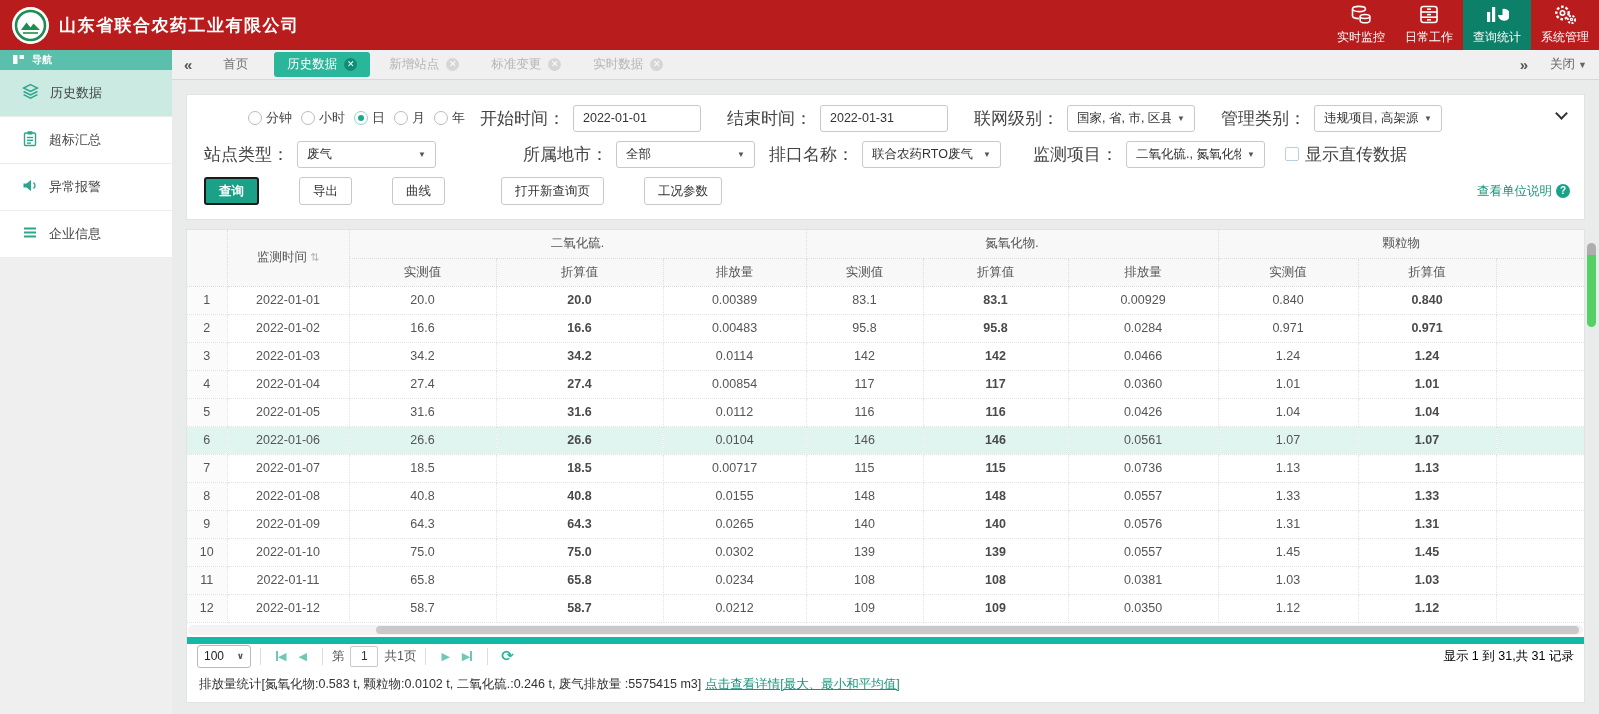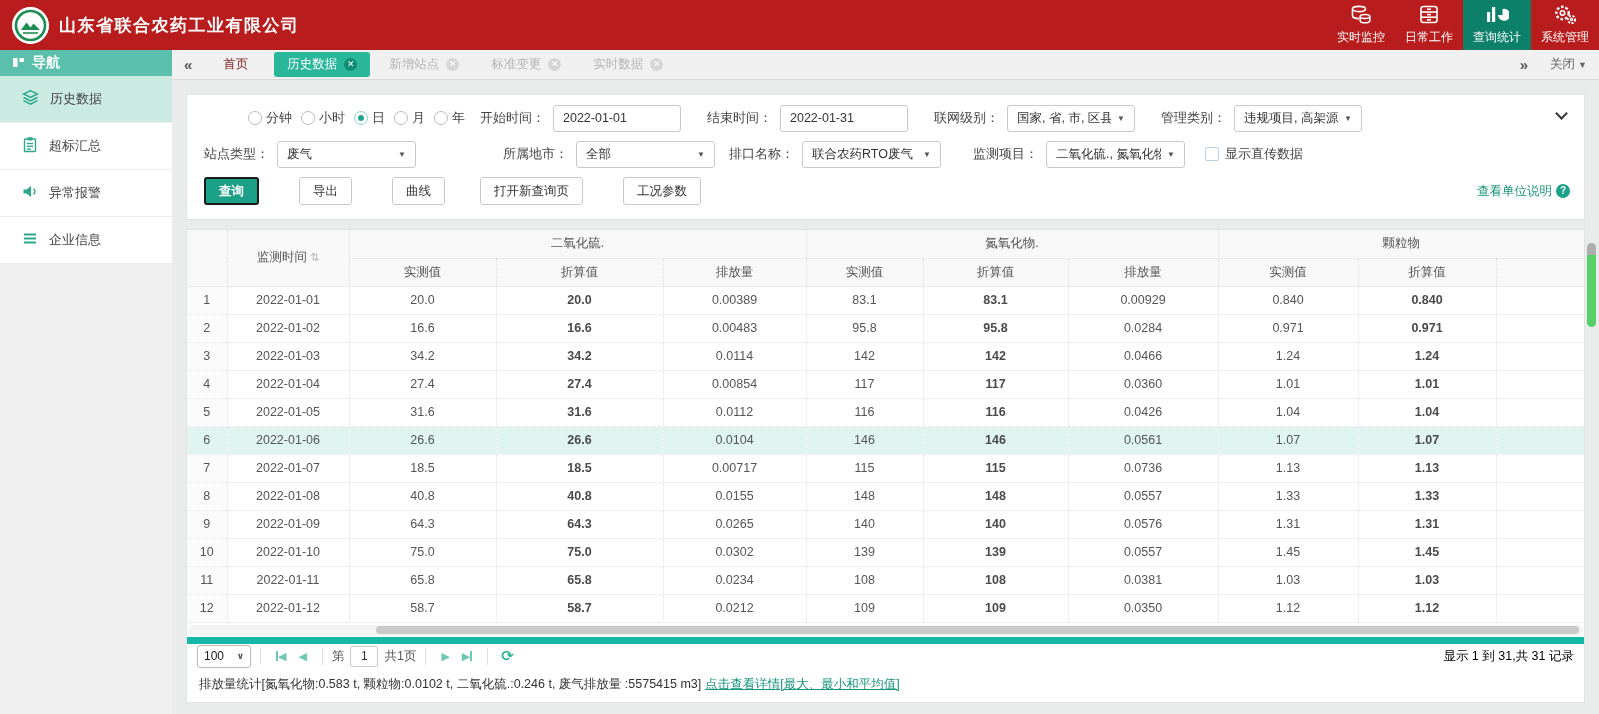--- a/index.html
+++ b/index.html
@@ -12,45 +12,45 @@
   .logo { width:37px; height:37px; border-radius:50%; background:#fff; display:flex; align-items:center; justify-content:center; flex:0 0 auto; }
   .brand-title { color:#fff; font-size:17px; font-weight:bold; letter-spacing:1.5px; }
   .hnav { display:flex; height:50px; }
   .hnav-item { width:68px; display:flex; flex-direction:column; align-items:center; justify-content:center; gap:3px; color:#fff; font-size:12px; cursor:pointer; }
   .hnav-item.active { background:#0c8068; }
   .hnav-item svg { display:block; }
 
   
   .layout { display:flex; height:664px; }
   .sidebar { width:172px; flex:0 0 172px; background:#efefef; display:flex; flex-direction:column; }
-  .sidebar-title { height:26px; background:#5ac0ab; color:#fff; font-size:14px; font-weight:bold; display:flex; align-items:center; padding-left:13px; gap:7px; }
+  .sidebar-title { height:20px; background:#5ac0ab; color:#fff; font-size:10px; font-weight:bold; display:flex; align-items:center; padding-left:13px; gap:7px; }
   .side-items { background:#fff; }
   .side-item { height:47px; background:#fff; border-bottom:1px solid #ececec; display:flex; align-items:center; gap:11px; padding-left:22px; font-size:13px; color:#444; cursor:pointer; }
   .side-item.active { background:#cbeae1; }
   .side-item svg { flex:0 0 auto; }
 
   .main { flex:1; display:flex; flex-direction:column; position:relative; min-width:0; }
   .tabbar { height:30px; background:#f0f0f0; border-bottom:1px solid #d8d8d8; display:flex; align-items:center; padding:0 12px; }
   .tab-arrow { color:#555; font-size:15px; font-weight:bold; cursor:pointer; line-height:1; }
   .tabs { display:flex; align-items:center; margin-left:18px; gap:6px; }
   .tab { padding:0 13px; height:25px; border-radius:3px; color:#b5b5b5; font-size:12.5px; display:flex; align-items:center; gap:7px; cursor:pointer; white-space:nowrap; }
-  .tab.home { color:#7f1d1d; padding-right:20px; }
+  .tab.home { color:#737373; padding-right:20px; }
   .tab.active { background:#2ab69a; color:#fff; }
   .close-badge { width:13px; height:13px; border-radius:50%; background:#d6d6d6; color:#fff; font-size:9px; line-height:13px; text-align:center; font-weight:bold; }
   .tab.active .close-badge { background:#0f8d74; }
   .tabbar-right { margin-left:auto; display:flex; align-items:center; gap:22px; color:#666; font-size:12.5px; }
   .caret-down { font-size:9px; color:#666; margin-left:3px; }
 
   .content { flex:1; padding:14px 14px 0 14px; overflow:hidden; }
   .card { background:#fff; border:1px solid #e3e3e3; }
 
   
   .filter-card { padding:5px 14px 9px 14px; position:relative; }
   .frow { display:flex; align-items:center; height:36px; }
-  .flabel { color:#444; font-size:13px; white-space:nowrap;font-family:Liberation Serif, serif; }
+  .flabel { color:#444; font-size:17px; white-space:nowrap;font-family:Liberation Serif, serif; }
   .fbox { height:27px; border:1px solid #c9c9c9; border-radius:3px; background:#fff; display:flex; align-items:center; padding:0 9px; font-size:12.5px; color:#333; cursor:pointer; }
   .fbox input { border:none; outline:none; width:100%; font-size:12.5px; color:#333; font-family:inherit; }
   .fselect { justify-content:space-between; gap:6px; }
   .fselect .val { overflow:hidden; white-space:nowrap; text-overflow:clip; }
   .sel-caret { font-size:8px; color:#555; flex:0 0 auto; }
   .radio { display:flex; align-items:center; gap:4px; margin-right:9px; color:#444; cursor:pointer; }
   .radio .dot { width:14px; height:14px; border-radius:50%; border:1px solid #bcbcbc; background:#fff; position:relative; }
   .radio.checked .dot { border-color:#8fd4c5; }
   .radio.checked .dot::after { content:""; position:absolute; left:3px; top:3px; width:6px; height:6px; border-radius:50%; background:#21a88c; }
   .cbx { width:14px; height:14px; border:1px solid #b9cfe0; background:#fff; border-radius:2px; margin-right:6px; cursor:pointer; flex:0 0 auto; }
@@ -321,21 +321,21 @@
             <span style="display:flex;align-items:center;margin-left:20px;">
               <span class="cbx"></span>
               <span class="flabel">显示直传数据</span>
             </span>
           </div>
 
           <div class="frow" style="height:38px;gap:29px;">
             <button class="btn btn-primary" style="margin-left:3px;">查询</button>
             <button class="btn" style="margin-left:11px;">导出</button>
             <button class="btn" style="margin-left:11px;">曲线</button>
-            <button class="btn" style="margin-left:6px;">打开新查询页</button>
+            <button class="btn" style="margin-left:27px;">打开新查询页</button>
             <button class="btn" style="margin-left:11px;">工况参数</button>
             <span class="unit-help">
               <span>查看单位说明</span>
               <span class="q-ico">?</span>
             </span>
           </div>
         </div>
 
         <div class="card table-card">
           <table class="grid">

